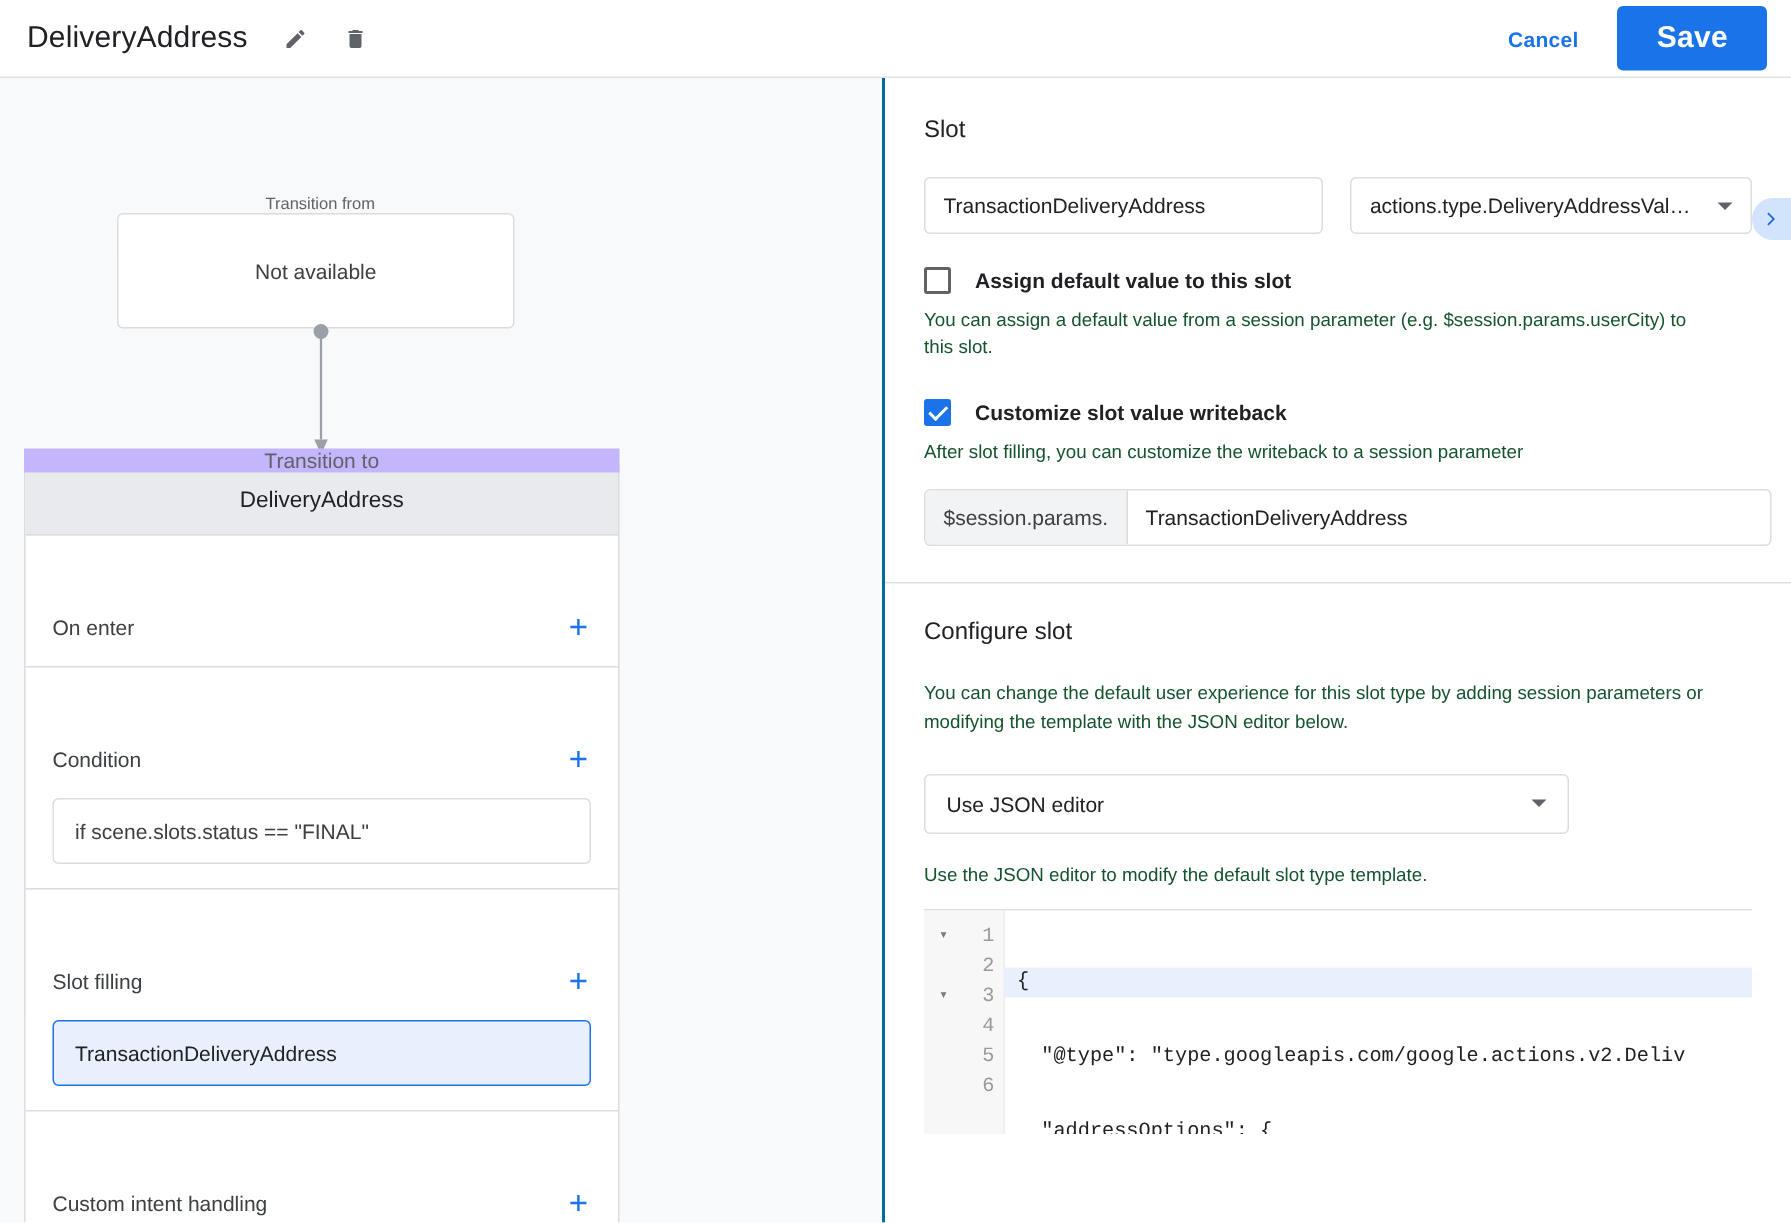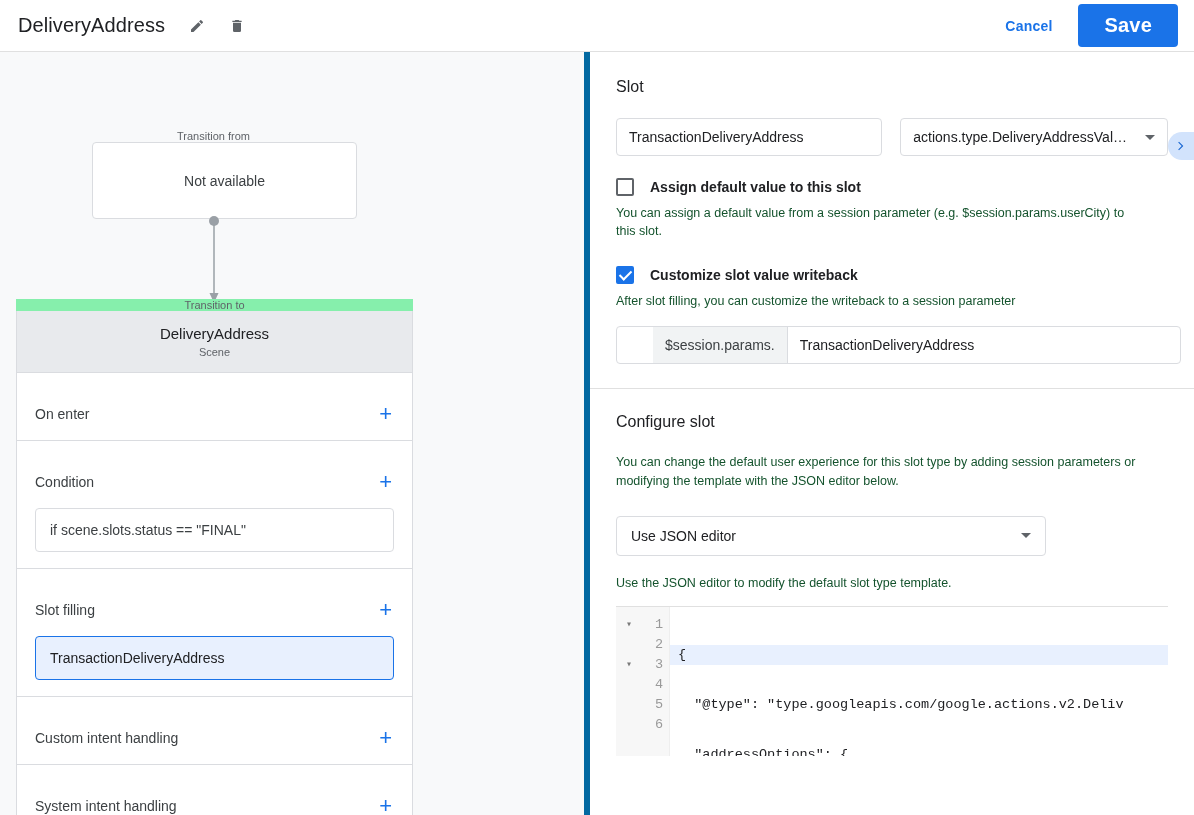--- a/index.html
+++ b/index.html
@@ -73,35 +73,35 @@
   
   .body {
     flex: 1;
     display: flex;
     min-height: 0;
   }
   .left-pane {
     width: 590px;
     min-width: 590px;
     background: #f8f9fa;
-    border-right: 6px solid #0369a1;
+    border-right: 2px solid #0369a1;
     position: relative;
     overflow: hidden;
   }
   .right-pane {
     flex: 1;
     background: #ffffff;
     position: relative;
     overflow: hidden;
   }
 
   
   .node-from {
     position: absolute;
-    left: 92px; top: 90px;
+    left: 78px; top: 90px;
     width: 265px; height: 77px;
     background: #ffffff;
     border: 1px solid #dadce0;
     border-radius: 4px;
     display: flex;
     align-items: center;
     justify-content: center;
   }
   .node-from-label {
     font-size: 14px;
@@ -115,23 +115,23 @@
     font-size: 11px;
     color: #5f6368;
     background: #f8f9fa;
     padding: 0 4px;
   }
   .cap-to {
     position: absolute;
     left: 16px; top: 247px;
     width: 397px;
     text-align: center;
-    font-size: 11px;
+    font-size: 14px;
     color: #5f6368;
-    background: #86efac;
+    background: #c4b5fd;
     padding: 0 4px;
     z-index: 3;
   }
   .connector {
     position: absolute;
     left: 208px; top: 163px;
     width: 12px; height: 90px;
   }
 
   .flow-card {
@@ -148,20 +148,21 @@
     padding: 18px 0 14px;
     text-align: center;
     border-bottom: 1px solid #dadce0;
   }
   .scene-name { font-size: 15px; color: #202124; }
   .scene-sub { font-size: 11px; color: #5f6368; margin-top: 4px; }
 
   .section {
     border-bottom: 1px solid #dadce0;
     padding: 15px 0 0 0;
+    margin-top: 20px;
   }
   .section:last-child { border-bottom: none; }
   .section-head {
     height: 52px;
     display: flex;
     align-items: center;
     justify-content: space-between;
     padding: 0 14px 0 18px;
   }
   .section-title { font-size: 14px; color: #3c4043; }
@@ -271,21 +272,20 @@
     margin-bottom: 26px;
   }
   .writeback {
     display: flex;
     margin: 0 26px 24px;
     border: 1px solid #dadce0;
     border-radius: 4px;
     overflow: hidden;
     width: 565px;
     height: 38px;
-    padding-left: 36px;
   }
   .wb-prefix {
     background: #f1f3f4;
     border-right: 1px solid #dadce0;
     display: flex;
     align-items: center;
     padding: 0 12px;
     font-size: 14px;
     color: #3c4043;
   }
@@ -405,21 +405,20 @@
         <line x1="6" y1="6" x2="6" y2="78" stroke="#9aa0a6" stroke-width="1.5"></line>
         <polygon points="6,88 1.5,78 10.5,78" fill="#9aa0a6"></polygon>
       </svg>
 
       <div class="cap-to">Transition to</div>
 
       <div class="flow-card">
 
         <div class="scene-head">
           <div class="scene-name">DeliveryAddress</div>
-          <div class="scene-sub">Scene</div>
         </div>
 
         <div class="section">
           <div class="section-head">
             <span class="section-title">On enter</span>
             <span class="plus">+</span>
           </div>
         </div>
 
         <div class="section">

